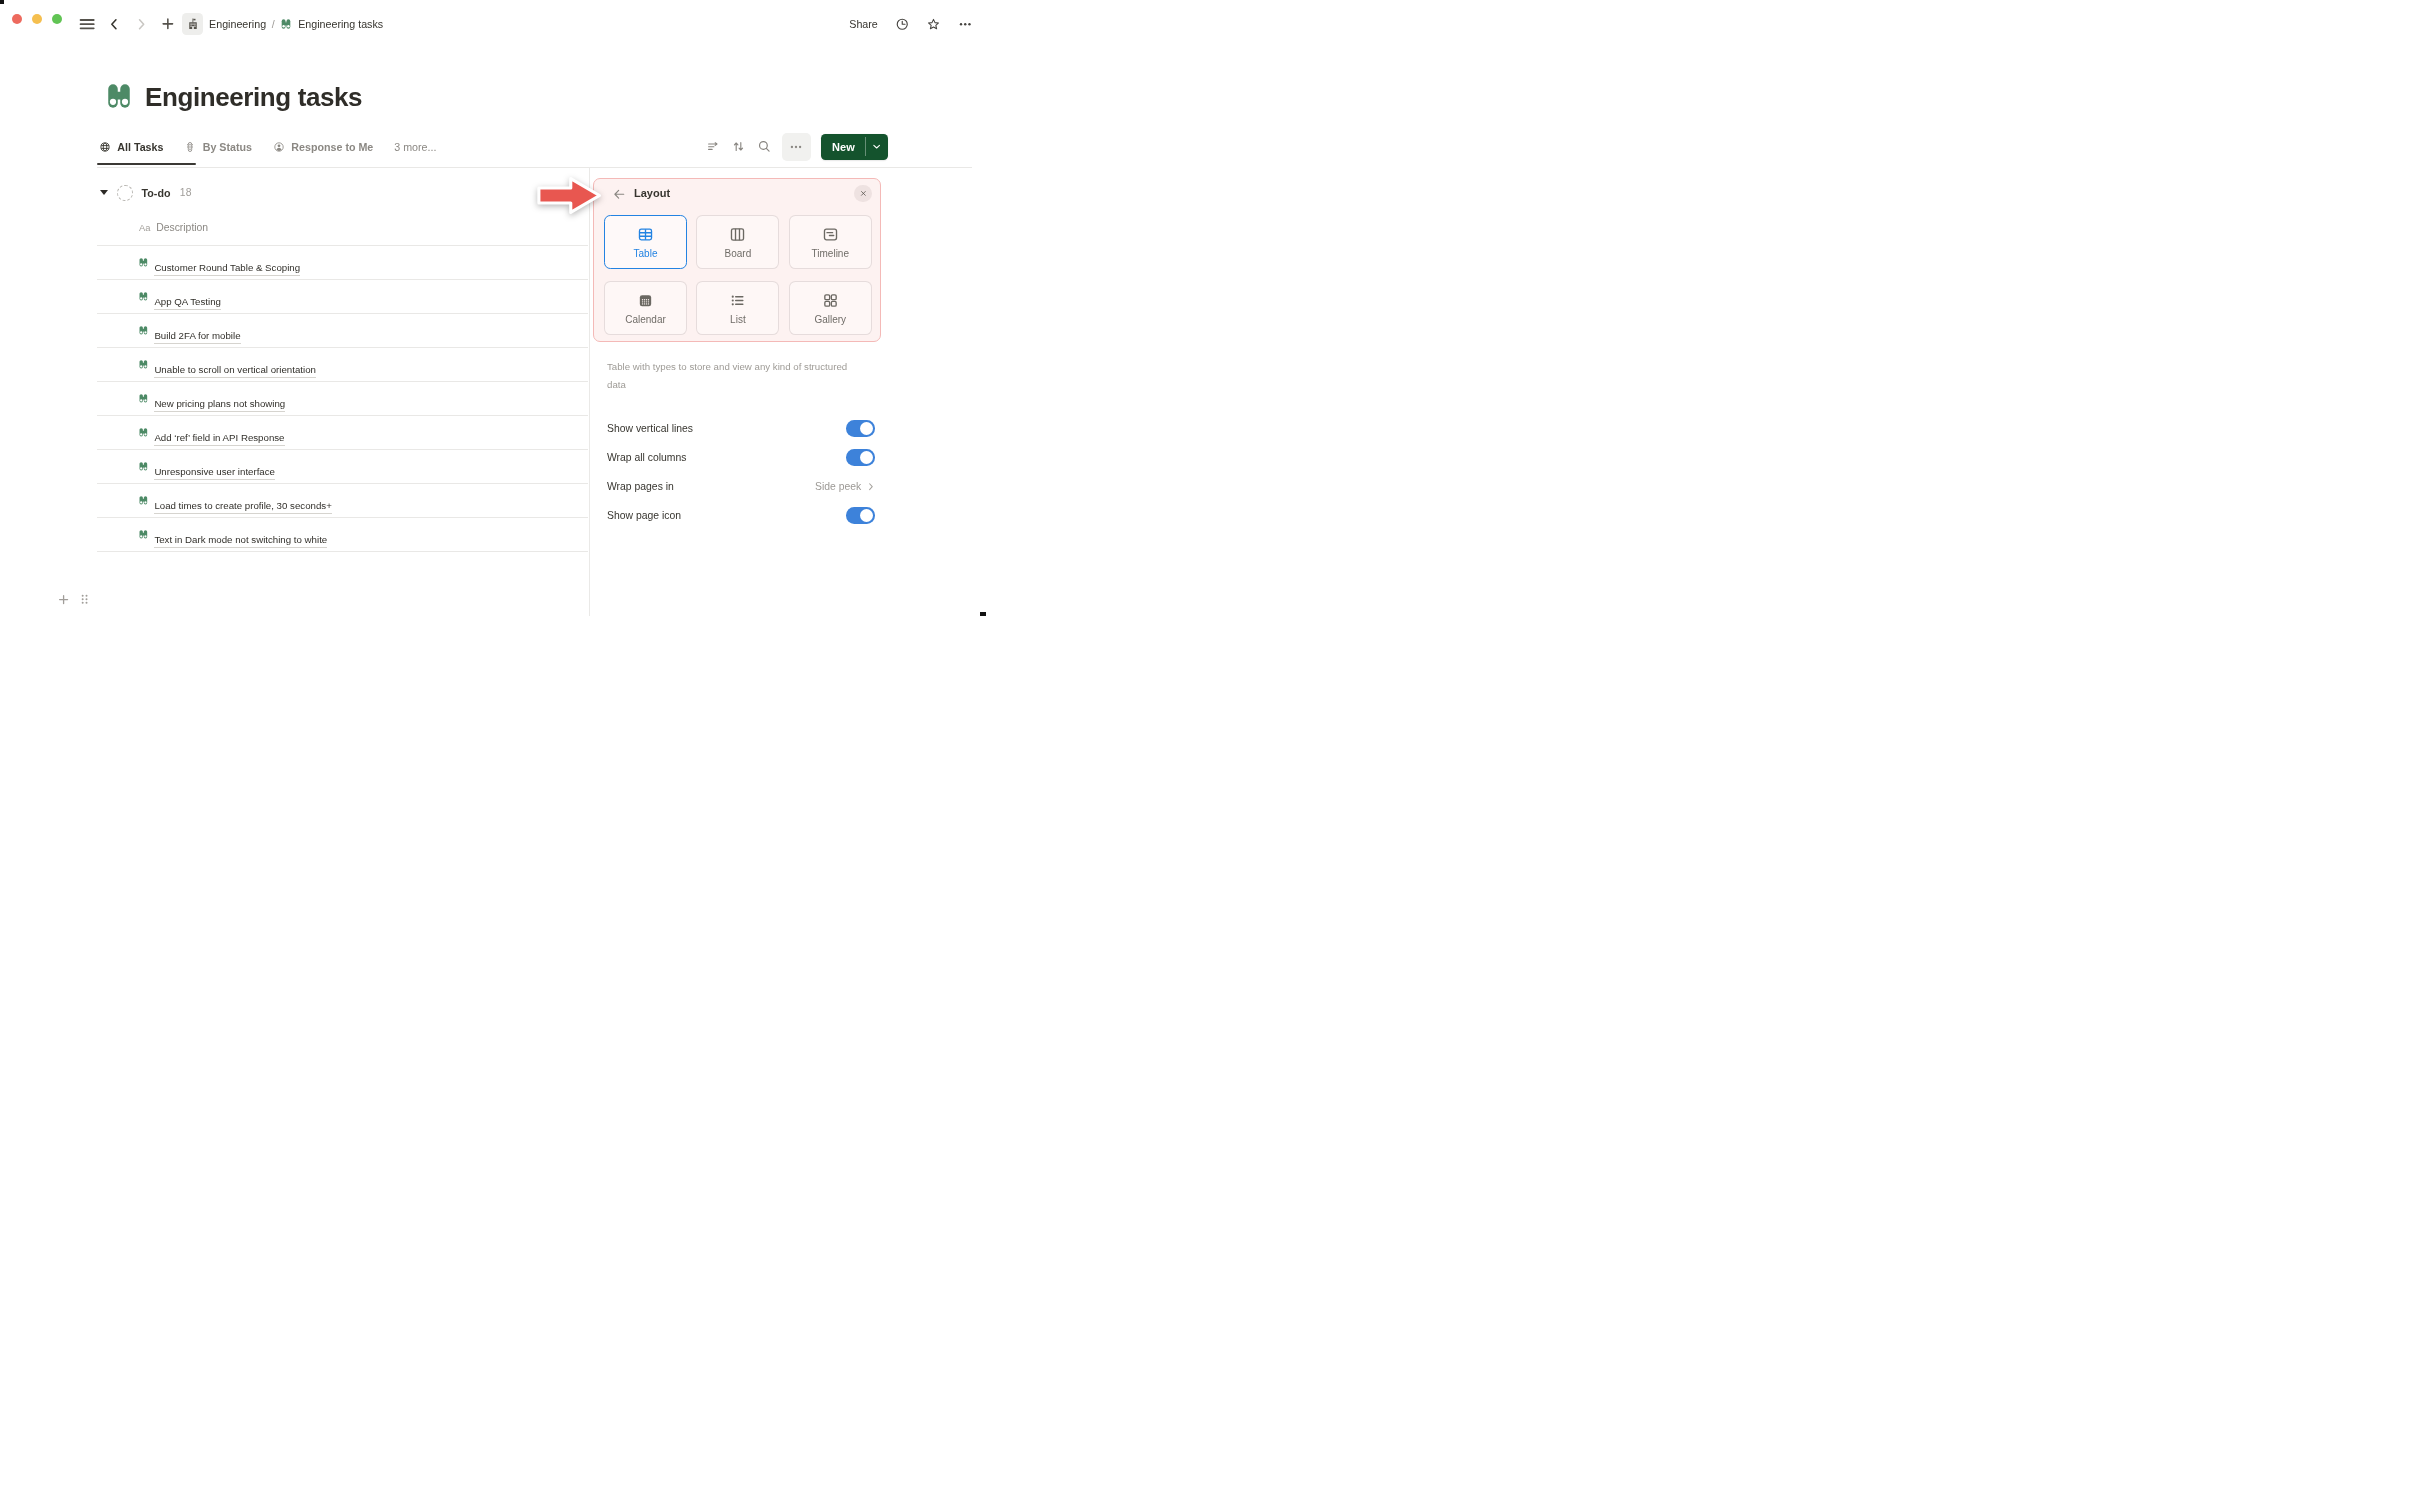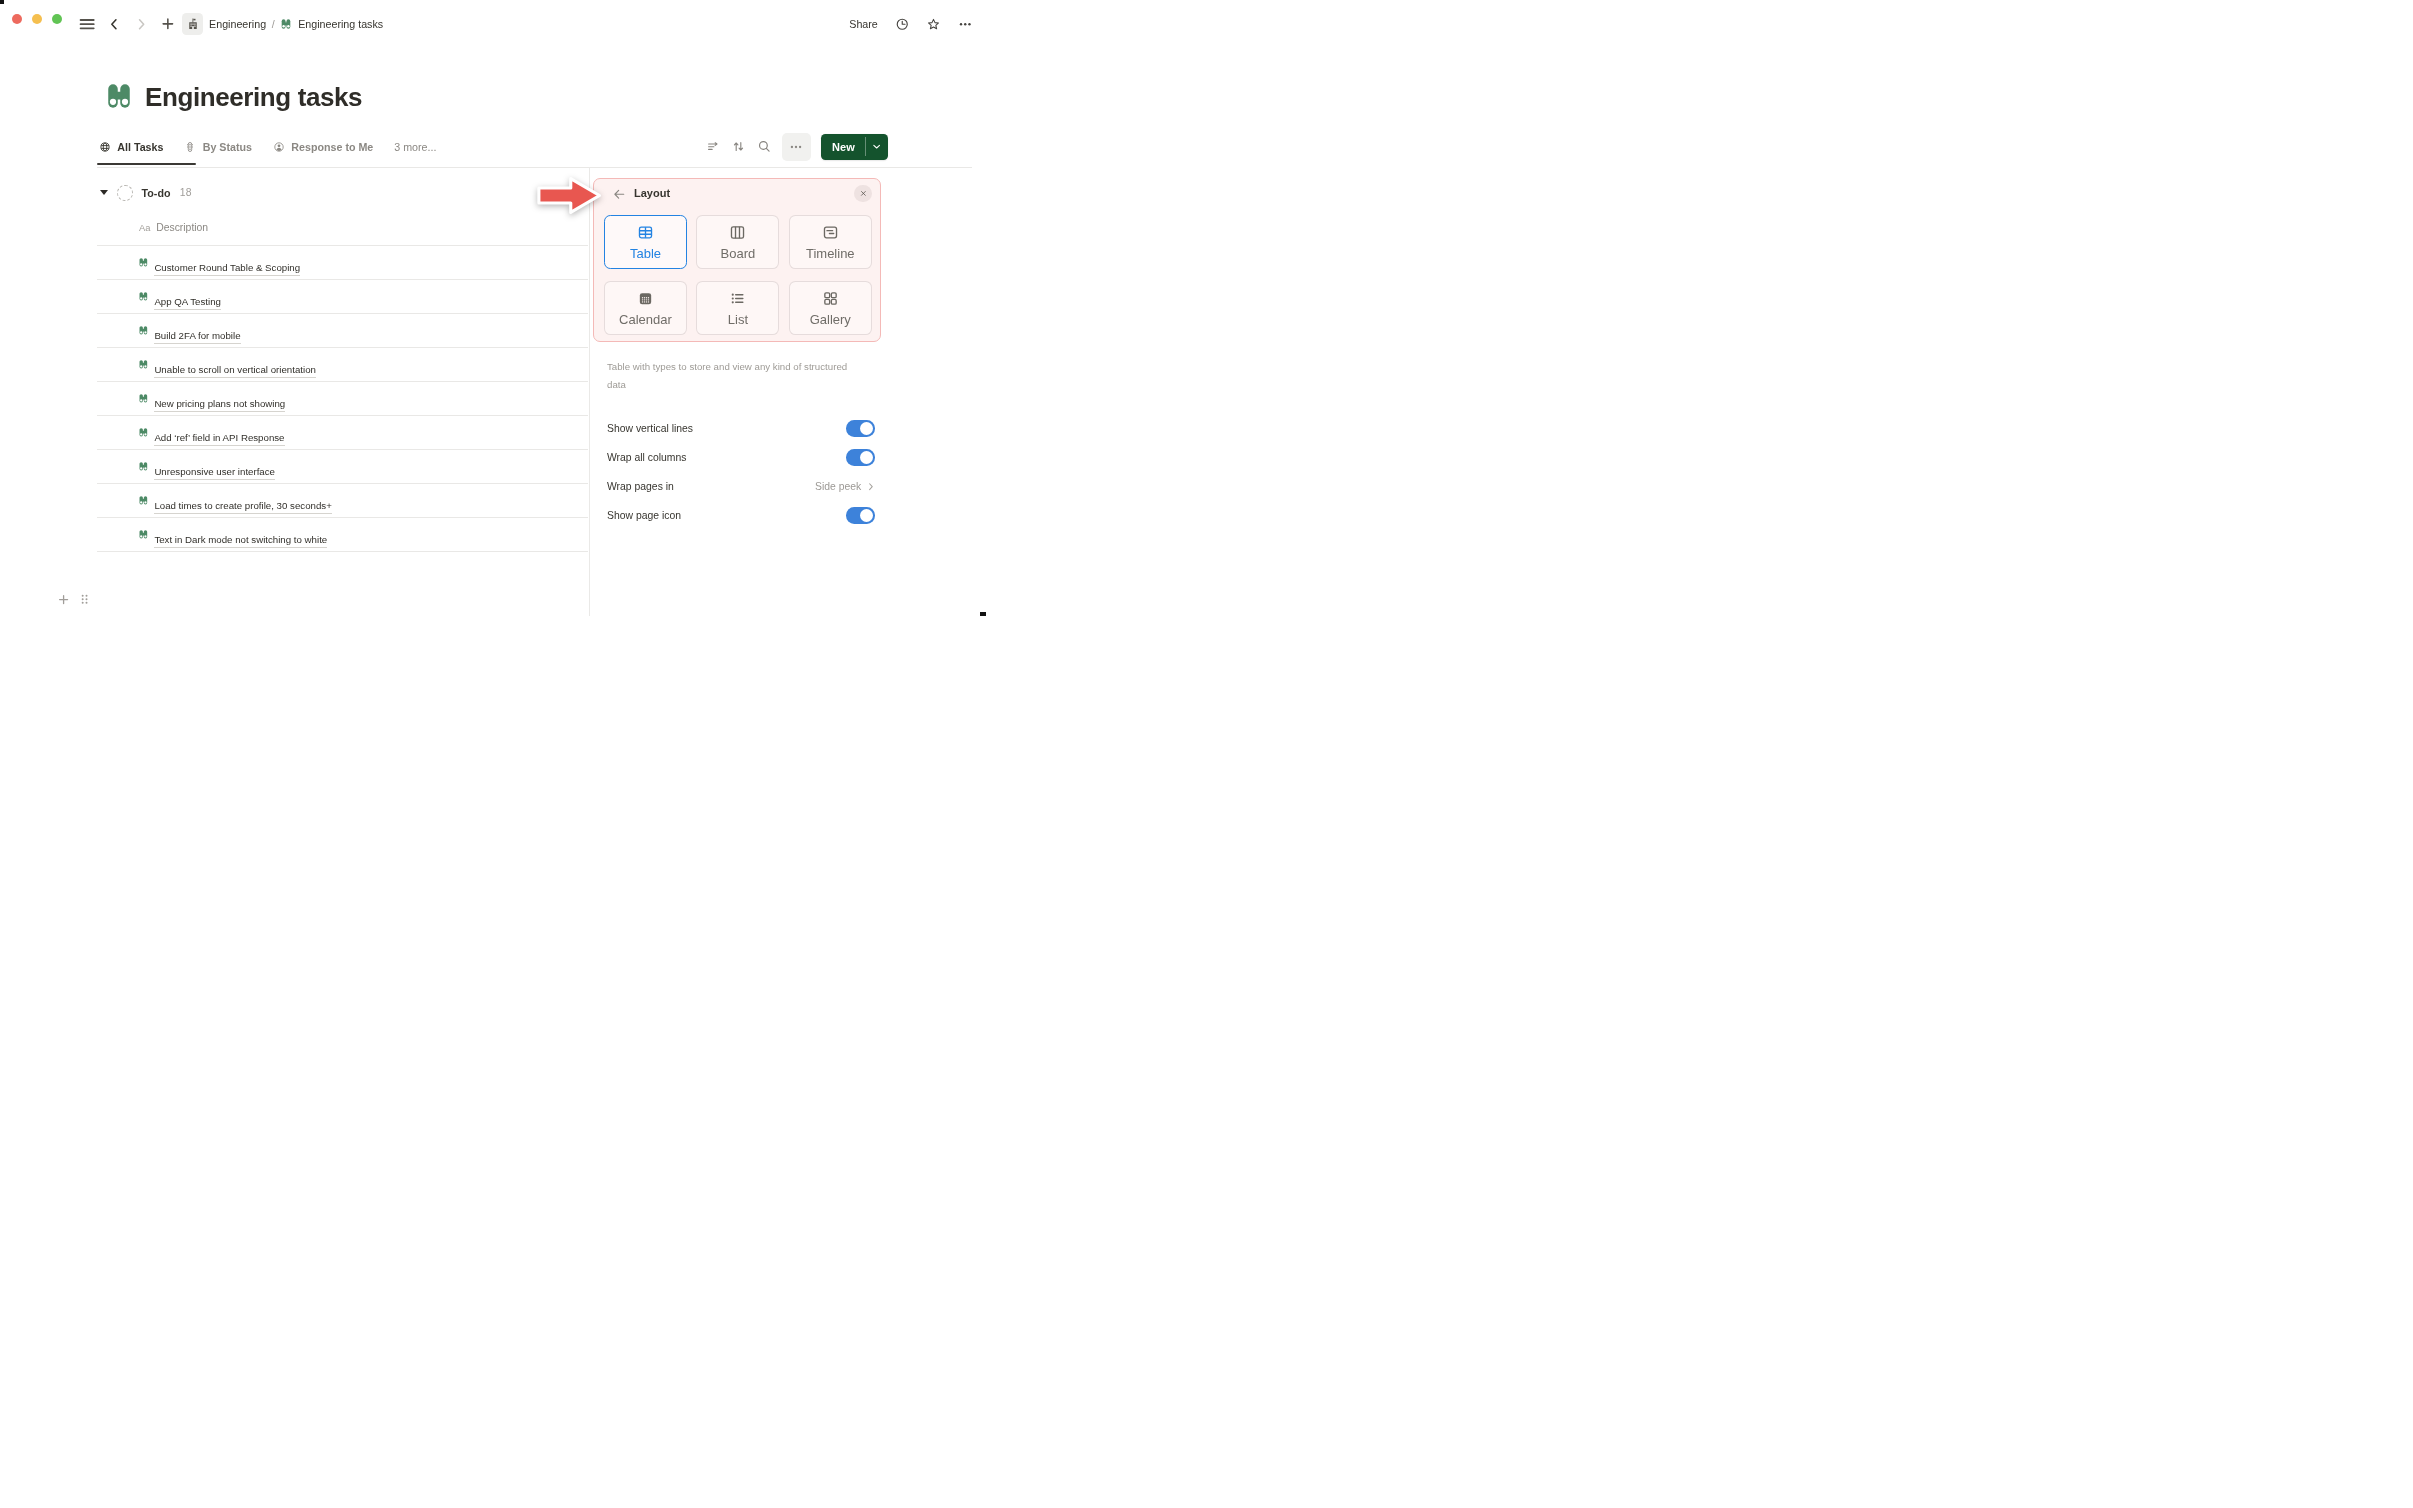--- a/index.html
+++ b/index.html
@@ -53,21 +53,21 @@
   .row{height:34px;display:flex;align-items:center;padding-left:41px;gap:5.7px;border-bottom:0.6px solid #e9e8e6;box-sizing:border-box;cursor:pointer;}
   .row .txt{font-size:9.7px;font-weight:500;color:#312f2a;border-bottom:0.9px solid #d6d4cf;padding-bottom:1.3px;line-height:12px;margin-top:13px;}
   .bottom-icons{position:absolute;left:57px;top:592px;display:flex;align-items:center;gap:8.2px;color:#a09d99;}
   
   .pinkbox{position:absolute;left:593px;top:178px;width:288px;height:164px;box-sizing:border-box;border:1.6px solid #f4b9b7;border-radius:7px;background:#fdf2f1;z-index:2;}
   .panel-head-back{position:absolute;left:17.6px;top:7.5px;cursor:pointer;}
   .panel-title{position:absolute;left:40px;top:7.5px;font-size:11px;font-weight:700;color:#37352f;}
   .panel-close{position:absolute;right:8.2px;top:5.7px;width:17.6px;height:17.6px;border-radius:50%;background:rgba(84,72,70,.09);display:flex;align-items:center;justify-content:center;color:#55524c;cursor:pointer;}
   .cards{position:absolute;left:10px;top:36px;display:grid;grid-template-columns:repeat(3,83px);grid-auto-rows:54px;gap:12px 9.4px;}
   .card{box-sizing:border-box;border:0.6px solid rgba(84,60,58,.14);border-radius:6.3px;background:rgba(255,255,255,.4);display:flex;flex-direction:column;align-items:center;justify-content:center;gap:5px;color:#6b6862;cursor:pointer;}
-  .card .card-label{font-size:13px;color:#706d68;}
+  .card .card-label{font-size:10px;color:#706d68;}
   .card.selected{border:1.3px solid #2383e2;background:rgba(255,255,255,.55);color:#2383e2;}
   .card.selected .card-label{color:#2383e2;font-weight:500;}
   .panel-desc{position:absolute;left:607px;top:358px;width:251px;font-size:9.7px;line-height:18px;color:#9e9b96;}
   .settings{position:absolute;left:607px;top:414px;width:268px;}
   .setting{height:29px;display:flex;align-items:center;justify-content:space-between;}
   .setting .lbl{font-size:10.4px;color:#37352f;}
   .toggle{width:29px;height:16.3px;border-radius:8.2px;background:#3d82da;position:relative;cursor:pointer;}
   .toggle .knob{position:absolute;right:1.6px;top:1.6px;width:13.2px;height:13.2px;border-radius:50%;background:#fff;}
   .sidepeek{display:flex;align-items:center;gap:4.4px;color:#9c9995;font-size:10.4px;cursor:pointer;}
   

